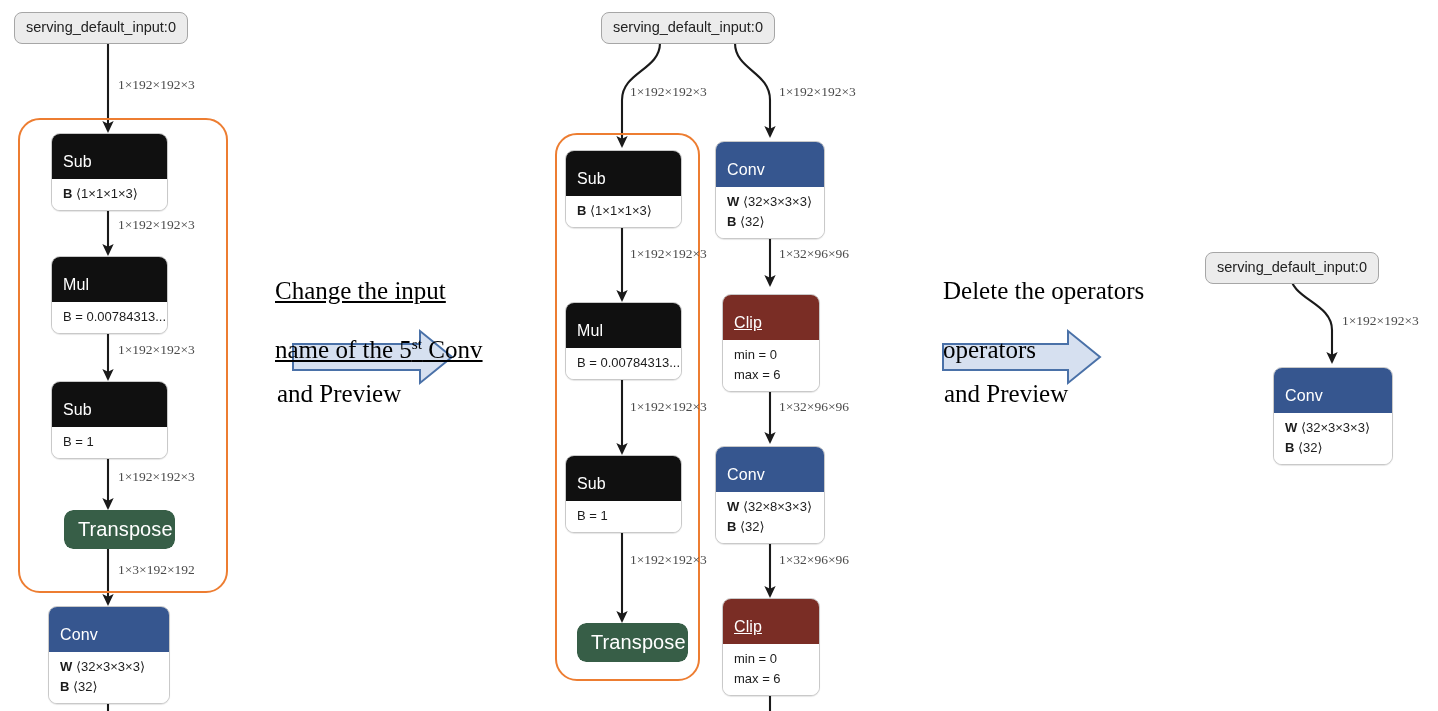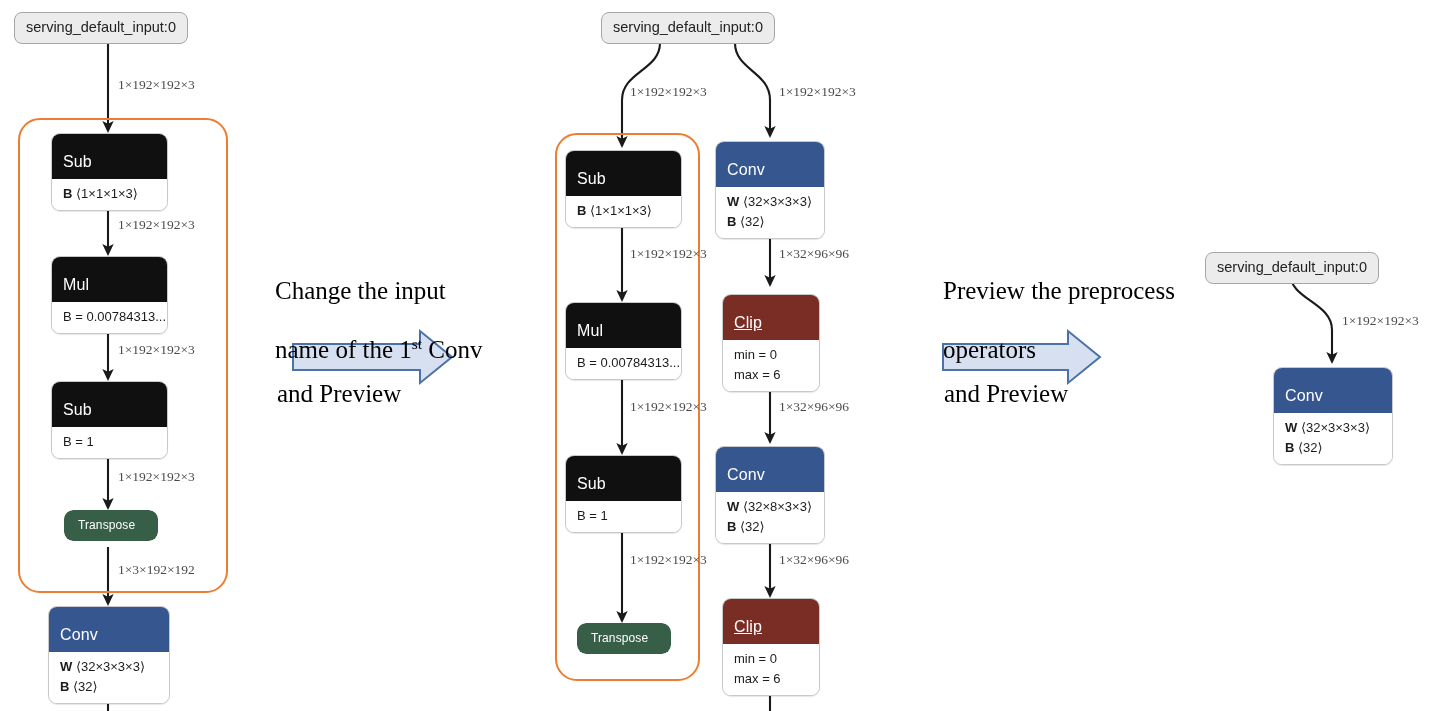--- a/index.html
+++ b/index.html
@@ -55,22 +55,22 @@
     white-space: nowrap;
   }
   .op-body .row { line-height: 1.55; white-space: nowrap; }
   .op-body .k { font-weight: bold; }
   .op-body .v { font-weight: normal; }
 
   
   .op.headonly { border: none; box-shadow: none; }
   .op.headonly .op-head {
     border-radius: 9px;
-    padding: 9px 23px 10px 14px;
-    font-size: 12px;
+    padding: 9px 2px 10px 14px;
+    font-size: 20px;
   }
 
   
   .c-black  { background: #101010; }
   .c-blue   { background: #36568F; }
   .c-red    { background: #7A2D25; text-decoration: underline; }
   .c-green  { background: #375E47; }
 
   
   .edge-label {
@@ -210,23 +210,23 @@
       <span class="k">W</span>
       <span class="v">⟨32×3×3×3⟩</span>
     </div>
     <div class="row">
       <span class="k">B</span>
       <span class="v">⟨32⟩</span>
     </div>
   </div>
 </div>
 
-<div class="annot" style="left:275px; top:246px; width:250px;">
+<div class="annot" style="left:275px; top:246px; width:250px;text-decoration:underline;">
   <span>Change the input</span><br>
-  <span>name of the 1</span><sup>st</sup><span> Conv</span>
+  <span>name of the 5</span><sup>st</sup><span> Conv</span>
 </div>
 
 <div class="annot" style="left:277px; top:379px;">and Preview</div>
 
 <div class="group-box" style="left:555px; top:133px; width:145px; height:548px;"></div>
 
 <div class="io-node" style="left:601px; top:12px;">serving_default_input:0</div>
 
 <div class="edge-label" style="left:630px; top:85px;">1×192×192×3</div>
 <div class="edge-label" style="left:779px; top:85px;">1×192×192×3</div>
@@ -321,21 +321,21 @@
     <div class="row">
       <span class="v">min = 0</span>
     </div>
     <div class="row">
       <span class="v">max = 6</span>
     </div>
   </div>
 </div>
 
 <div class="annot" style="left:943px; top:246px; width:280px;">
-  <span>Preview the preprocess</span><br>
+  <span>Delete the operators</span><br>
   <span>operators</span>
 </div>
 
 <div class="annot" style="left:944px; top:379px;">and Preview</div>
 
 <div class="io-node" style="left:1205px; top:252px;">serving_default_input:0</div>
 
 <div class="edge-label" style="left:1342px; top:314px;">1×192×192×3</div>
 
 <div class="op" style="left:1273px; top:367px; width:120px;">

